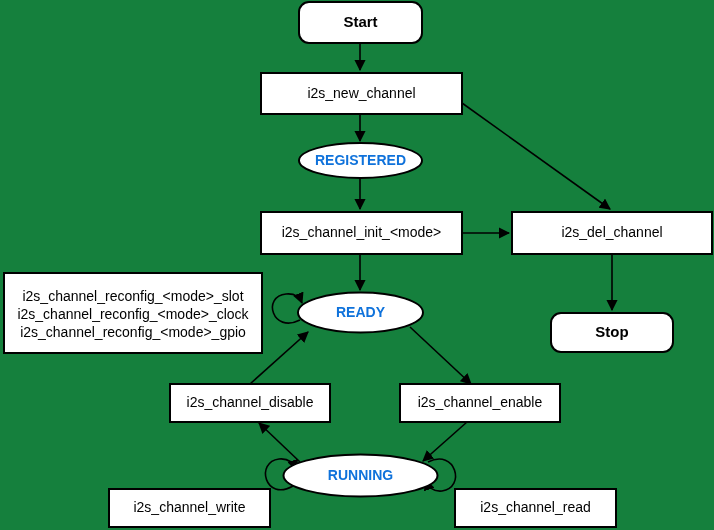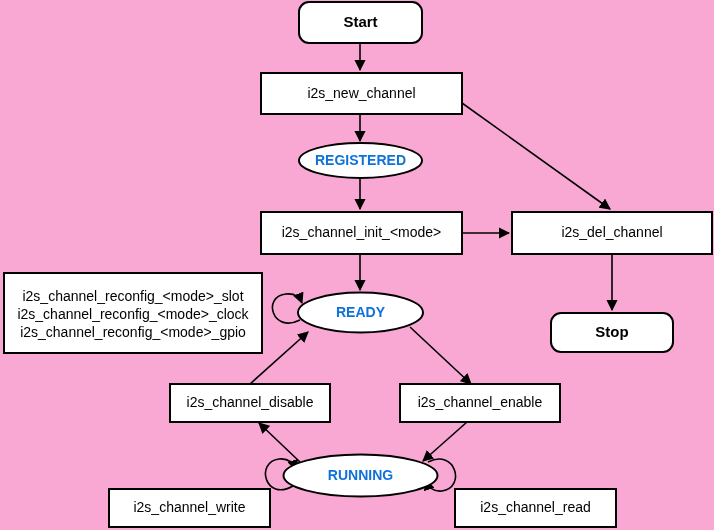--- a/index.html
+++ b/index.html
@@ -4,21 +4,21 @@
 <style>
   html, body {
     margin: 0;
     padding: 0;
     background: #ffffff;
   }
   #diagram-root {
     position: relative;
     width: 714px;
     height: 530px;
-    background: #f9a8d4;
+    background: #15803d;
     font-family: "Liberation Sans", sans-serif;
     overflow: hidden;
   }
   svg#flow-svg {
     position: absolute;
     top: 0;
     left: 0;
     width: 714px;
     height: 530px;
   }

